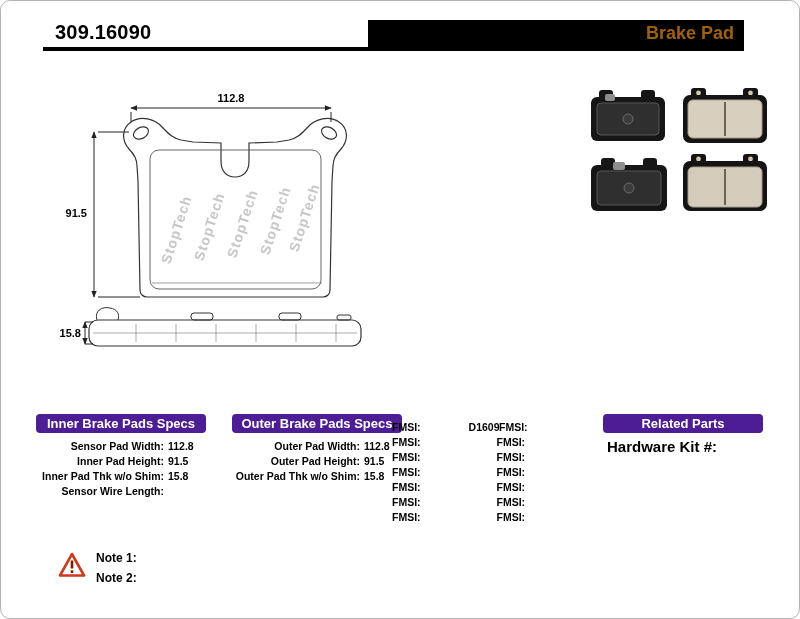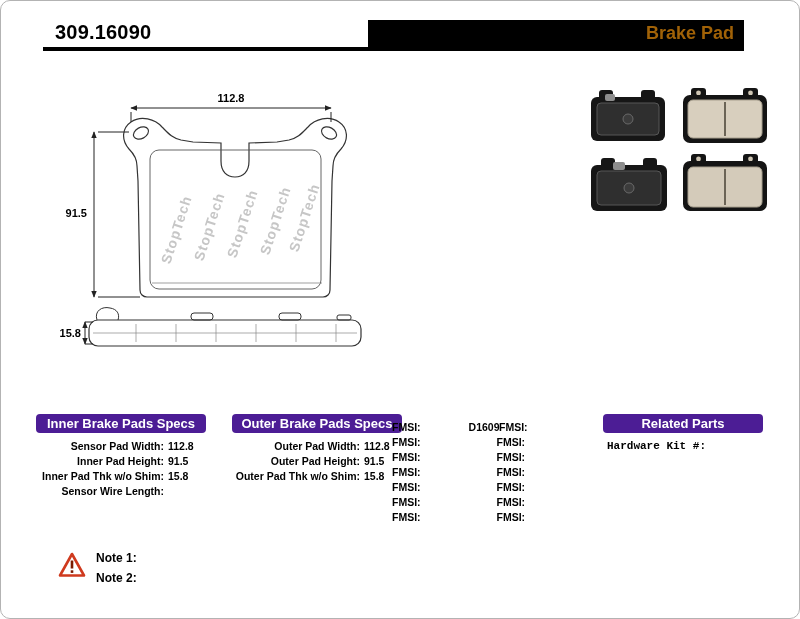--- a/index.html
+++ b/index.html
@@ -34,21 +34,21 @@
     color:#fff; font-size:13px; font-weight:bold;
     display:flex; align-items:center; justify-content:center;
   }
   .spec-rows { padding-top:6px; }
   .srow { display:flex; font-size:10.5px; font-weight:bold; line-height:15px; white-space:nowrap; }
   .srow .lbl { width:128px; text-align:right; }
   .srow .val { padding-left:4px; }
   .fmsi-row { display:flex; font-size:10.5px; font-weight:bold; line-height:15px; white-space:nowrap; }
   .fmsi-cell { width:107px; display:flex; padding-left:3px;gap:44px; }
   .fmsi-cell .val2 { padding-left:4px; }
-  .rel-row { display:flex; font-size:11px; font-weight:bold; line-height:15px; padding-left:4px; white-space:nowrap;font-family:Liberation Mono, monospace; }
+  .rel-row { display:flex; font-size:15px; font-weight:bold; line-height:15px; padding-left:4px; white-space:nowrap; }
 
   
   .warn-svg { position:absolute; left:57px; top:551px; }
   .note1 { position:absolute; left:95px; top:550px; font-size:12px; font-weight:bold; }
   .note2 { position:absolute; left:95px; top:570px; font-size:12px; font-weight:bold; }
 </style>
 </head>
 <body>
 
 <div class="page">

